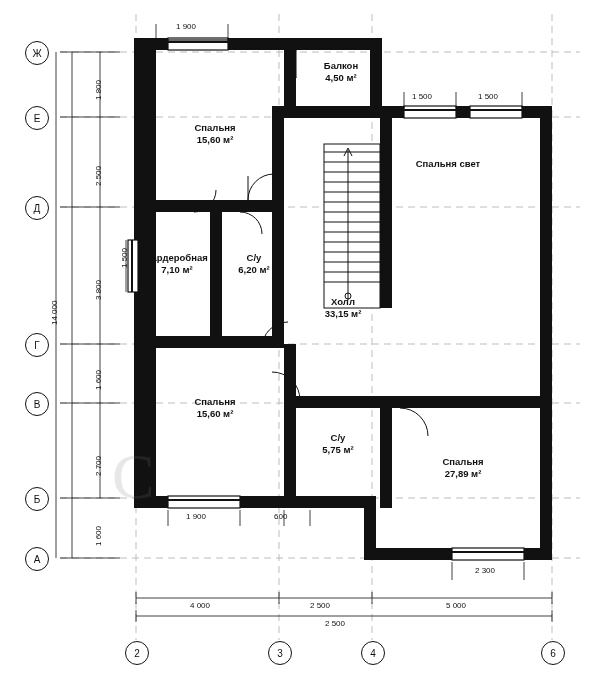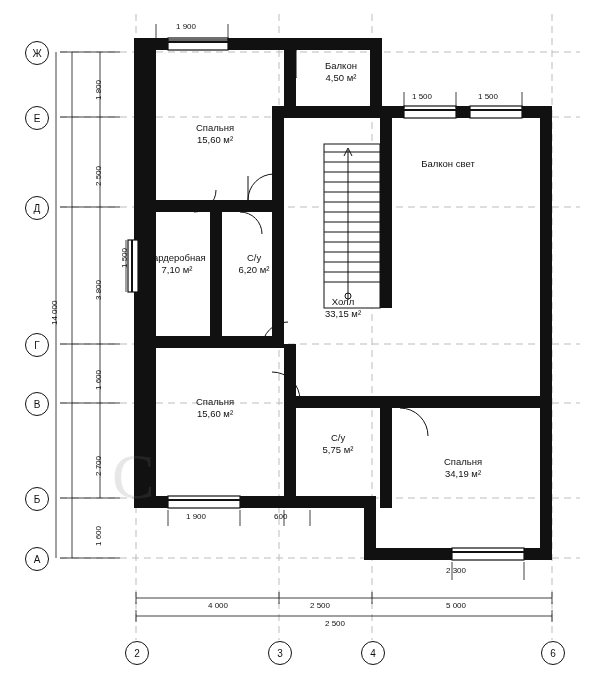--- a/index.html
+++ b/index.html
@@ -6,21 +6,21 @@
   body{
     width:600px;height:686px;
     background:#ffffff;
     font-family:"Liberation Sans", sans-serif;
     color:#1a1a1a;
     position:relative;
     overflow:hidden;
   }
   #plan{position:absolute;left:0;top:0;width:600px;height:686px;}
   .room-name{position:absolute;text-align:center;font-size:9.5px;color:#111;line-height:12px;white-space:nowrap;}
-  .room-name b{font-weight:normal;display:block;}
+  .room-name b{font-weight:bold;display:block;}
   .dim{position:absolute;font-size:8px;color:#111;white-space:nowrap;}
   .dim.vert{transform-origin:0 0;transform:rotate(-90deg);}
   .axis-circle{
     position:absolute;width:22px;height:22px;border:1px solid #111;border-radius:50%;
     display:flex;align-items:center;justify-content:center;font-size:10px;background:#fff;color:#111;
   }
   .wm{
     position:absolute;left:112px;top:440px;font-size:64px;color:rgba(120,120,120,.18);
     font-family:"Liberation Serif", serif;pointer-events:none;user-select:none;
   }
@@ -177,21 +177,21 @@
 
 <div class="room-name" style="left:170px;top:122px;width:90px">
   <b>Спальня</b>
     <b>15,60 м²</b>
 </div>
 <div class="room-name" style="left:296px;top:60px;width:90px">
   <b>Балкон</b>
     <b>4,50 м²</b>
 </div>
 <div class="room-name" style="left:403px;top:158px;width:90px">
-  <b>Балкон свет</b>
+  <b>Спальня свет</b>
 </div>
 <div class="room-name" style="left:132px;top:252px;width:90px">
   <b>Гардеробная</b>
     <b>7,10 м²</b>
 </div>
 <div class="room-name" style="left:209px;top:252px;width:90px">
   <b>С/у</b>
     <b>6,20 м²</b>
 </div>
 <div class="room-name" style="left:298px;top:296px;width:90px">
@@ -201,21 +201,21 @@
 <div class="room-name" style="left:170px;top:396px;width:90px">
   <b>Спальня</b>
     <b>15,60 м²</b>
 </div>
 <div class="room-name" style="left:293px;top:432px;width:90px">
   <b>С/у</b>
     <b>5,75 м²</b>
 </div>
 <div class="room-name" style="left:418px;top:456px;width:90px">
   <b>Спальня</b>
-    <b>34,19 м²</b>
+    <b>27,89 м²</b>
 </div>
 
 <div class="axis-circle" style="left:25px;top:41px">
     <span>Ж</span>
   </div>
 <div class="axis-circle" style="left:25px;top:106px">
     <span>Е</span>
   </div>
 <div class="axis-circle" style="left:25px;top:196px">
     <span>Д</span>
@@ -245,22 +245,22 @@
 <div class="axis-circle" style="left:541px;top:641px">
     <span>6</span>
   </div>
 
 <div class="dim" style="left:176px;top:22px">1 900</div>
 <div class="dim" style="left:412px;top:92px">1 500</div>
 <div class="dim" style="left:478px;top:92px">1 500</div>
 
 <div class="dim" style="left:186px;top:512px">1 900</div>
 <div class="dim" style="left:274px;top:512px">600</div>
-<div class="dim" style="left:446px;top:566px">2 300</div>
-<div class="dim" style="left:208px;top:601px">4 000</div>
+<div class="dim" style="left:475px;top:566px">2 300</div>
+<div class="dim" style="left:190px;top:601px">4 000</div>
 <div class="dim" style="left:310px;top:601px">2 500</div>
 <div class="dim" style="left:446px;top:601px">5 000</div>
 <div class="dim" style="left:325px;top:619px">2 500</div>
 
 <div class="dim vert" style="left:94px;top:100px">1 800</div>
 <div class="dim vert" style="left:94px;top:186px">2 500</div>
 <div class="dim vert" style="left:120px;top:268px">1 500</div>
 <div class="dim vert" style="left:94px;top:300px">3 800</div>
 <div class="dim vert" style="left:94px;top:390px">1 600</div>
 <div class="dim vert" style="left:94px;top:476px">2 700</div>

